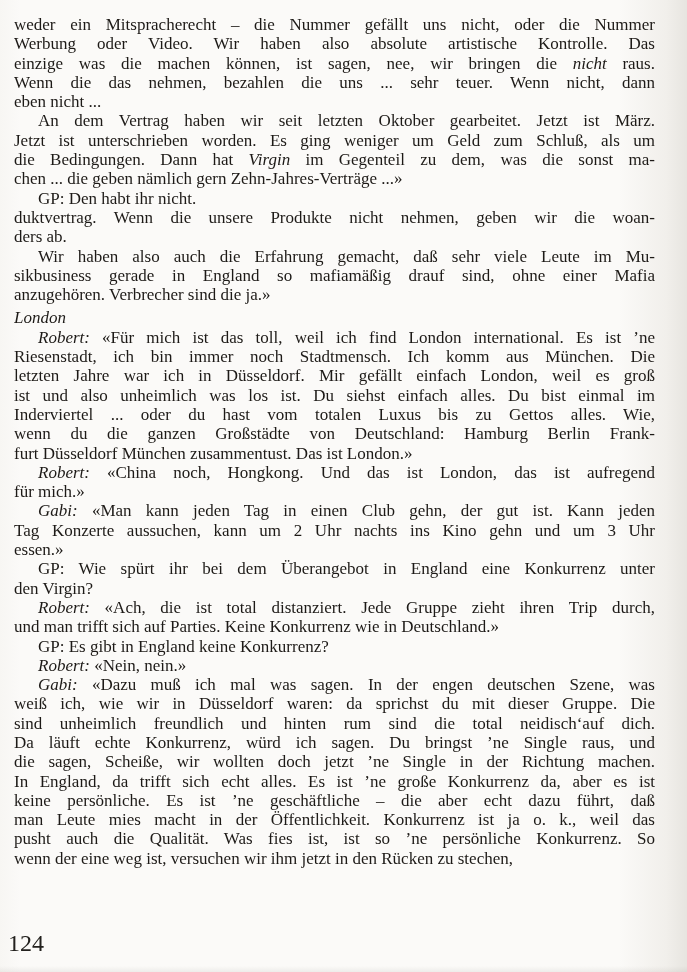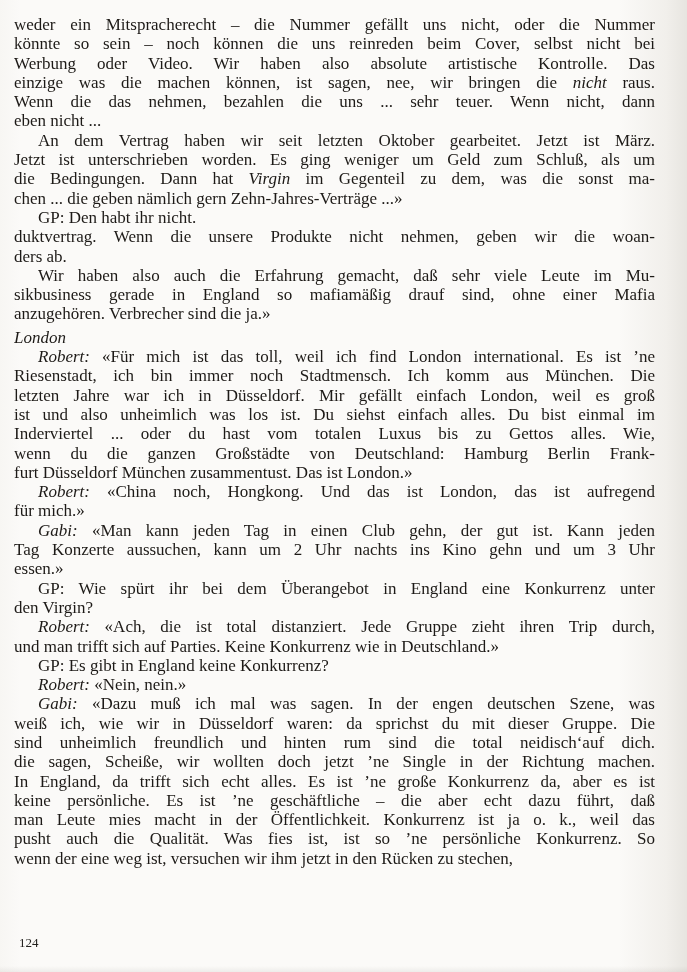--- a/index.html
+++ b/index.html
@@ -28,32 +28,31 @@
     height: 19.3px; overflow: hidden;
     text-align: justify;
     white-space: normal;
   }
   .line.just { text-align-last: justify; }
   .line.ind  { text-indent: 24px; }
   .it { font-style: italic; }
   .para.heading { margin-top: 4px; }
   .para.heading .line { font-style: italic; }
   .page-number {
-    position: absolute; left: 19px; top: 933px;
-    color: #23211e; font-size: 13px; line-height: 20px;
+    position: absolute; left: 8px; top: 933px;
+    color: #23211e; font-size: 24px; line-height: 20px;
   }
 </style>
 </head>
 <body>
 
 <div class="page">
   <div class="text-block">
       <div class="para">
         <div class="line just"><span>weder ein Mitspracherecht – die Nummer gefällt uns nicht, oder die Nummer</span></div>
-        <div class="line just"><span>könnte so sein – noch können die uns reinreden beim Cover, selbst nicht bei</span></div>
         <div class="line just"><span>Werbung oder Video. Wir haben also absolute artistische Kontrolle. Das</span></div>
         <div class="line just"><span>einzige was die machen können, ist sagen, nee, wir bringen die </span><span class="it">nicht</span><span> raus.</span></div>
         <div class="line just"><span>Wenn die das nehmen, bezahlen die uns ... sehr teuer. Wenn nicht, dann</span></div>
         <div class="line"><span>eben nicht ...</span></div>
       </div>
       <div class="para">
         <div class="line just ind"><span>An dem Vertrag haben wir seit letzten Oktober gearbeitet. Jetzt ist März.</span></div>
         <div class="line just"><span>Jetzt ist unterschrieben worden. Es ging weniger um Geld zum Schluß, als um</span></div>
         <div class="line just"><span>die Bedingungen. Dann hat </span><span class="it">Virgin</span><span> im Gegenteil zu dem, was die sonst ma-</span></div>
         <div class="line"><span>chen ... die geben nämlich gern Zehn-Jahres-Verträge ...»</span></div>
@@ -102,20 +101,21 @@
       <div class="para">
         <div class="line ind"><span>GP: Es gibt in England keine Konkurrenz?</span></div>
       </div>
       <div class="para">
         <div class="line ind"><span class="it">Robert:</span><span> «Nein, nein.»</span></div>
       </div>
       <div class="para">
         <div class="line just ind"><span class="it">Gabi:</span><span> «Dazu muß ich mal was sagen. In der engen deutschen Szene, was</span></div>
         <div class="line just"><span>weiß ich, wie wir in Düsseldorf waren: da sprichst du mit dieser Gruppe. Die</span></div>
         <div class="line just"><span>sind unheimlich freundlich und hinten rum sind die total neidisch‘auf dich.</span></div>
+        <div class="line just"><span>Da läuft echte Konkurrenz, würd ich sagen. Du bringst ’ne Single raus, und</span></div>
         <div class="line just"><span>die sagen, Scheiße, wir wollten doch jetzt ’ne Single in der Richtung machen.</span></div>
         <div class="line just"><span>In England, da trifft sich echt alles. Es ist ’ne große Konkurrenz da, aber es ist</span></div>
         <div class="line just"><span>keine persönliche. Es ist ’ne geschäftliche – die aber echt dazu führt, daß</span></div>
         <div class="line just"><span>man Leute mies macht in der Öffentlichkeit. Konkurrenz ist ja o. k., weil das</span></div>
         <div class="line just"><span>pusht auch die Qualität. Was fies ist, ist so ’ne persönliche Konkurrenz. So</span></div>
         <div class="line"><span>wenn der eine weg ist, versuchen wir ihm jetzt in den Rücken zu stechen,</span></div>
       </div>
     </div>
   <div class="page-number">124</div>
   <div class="edge-shadow-bottom"></div>

